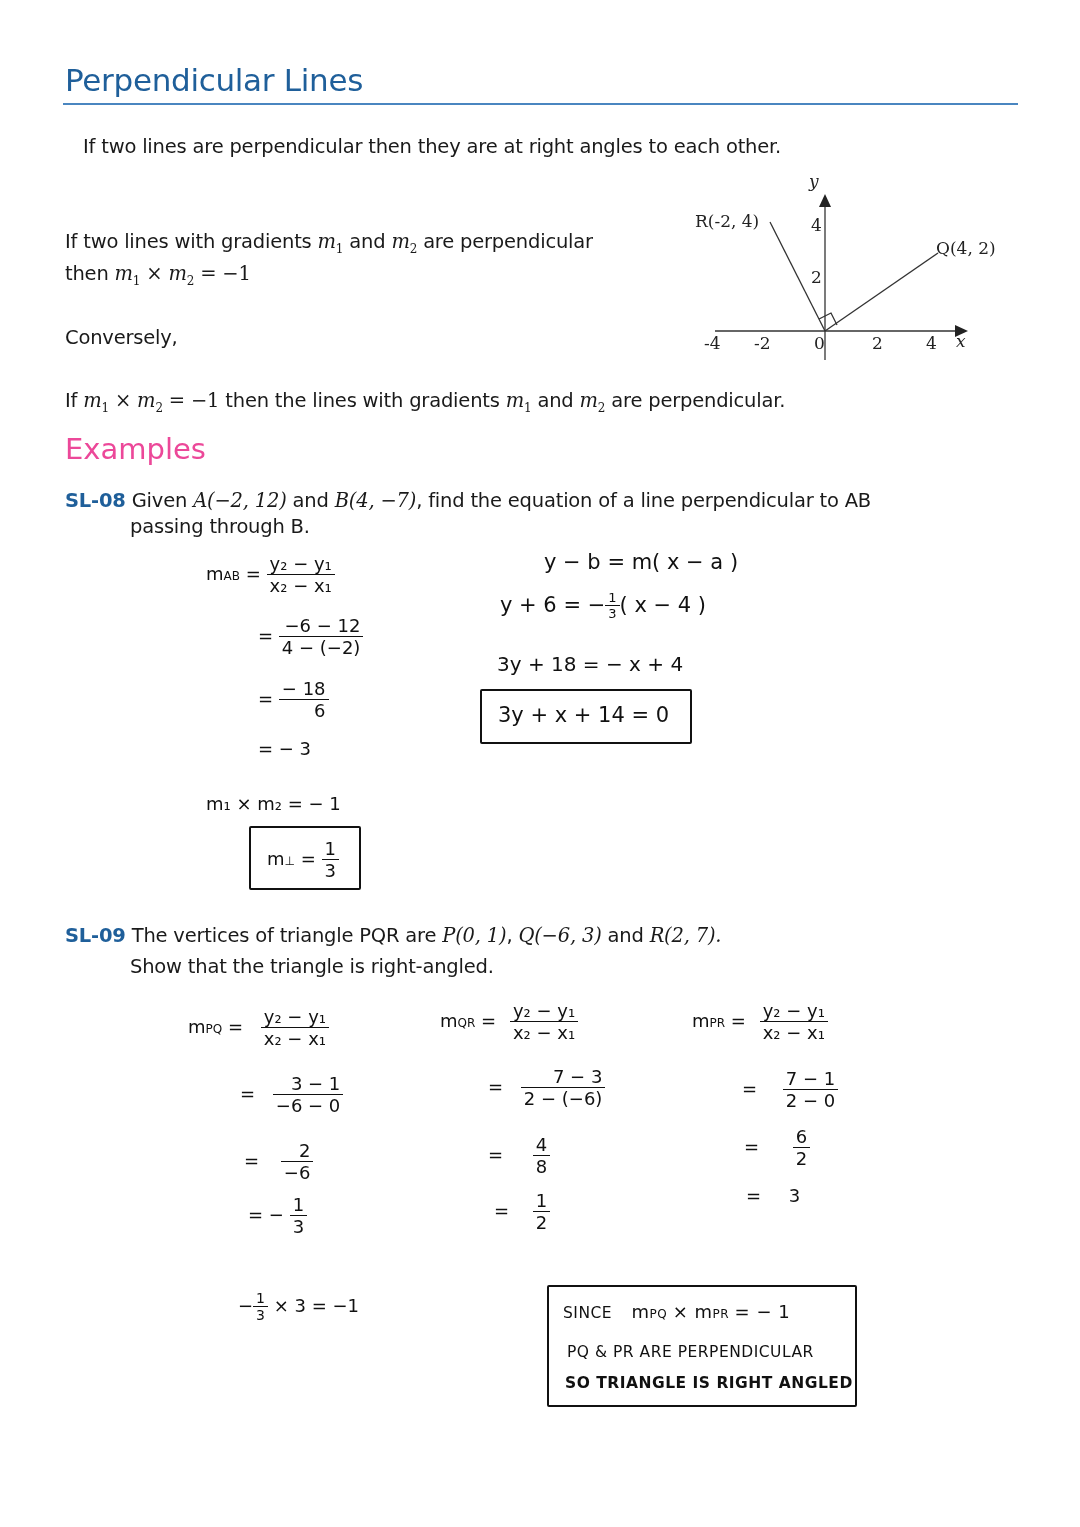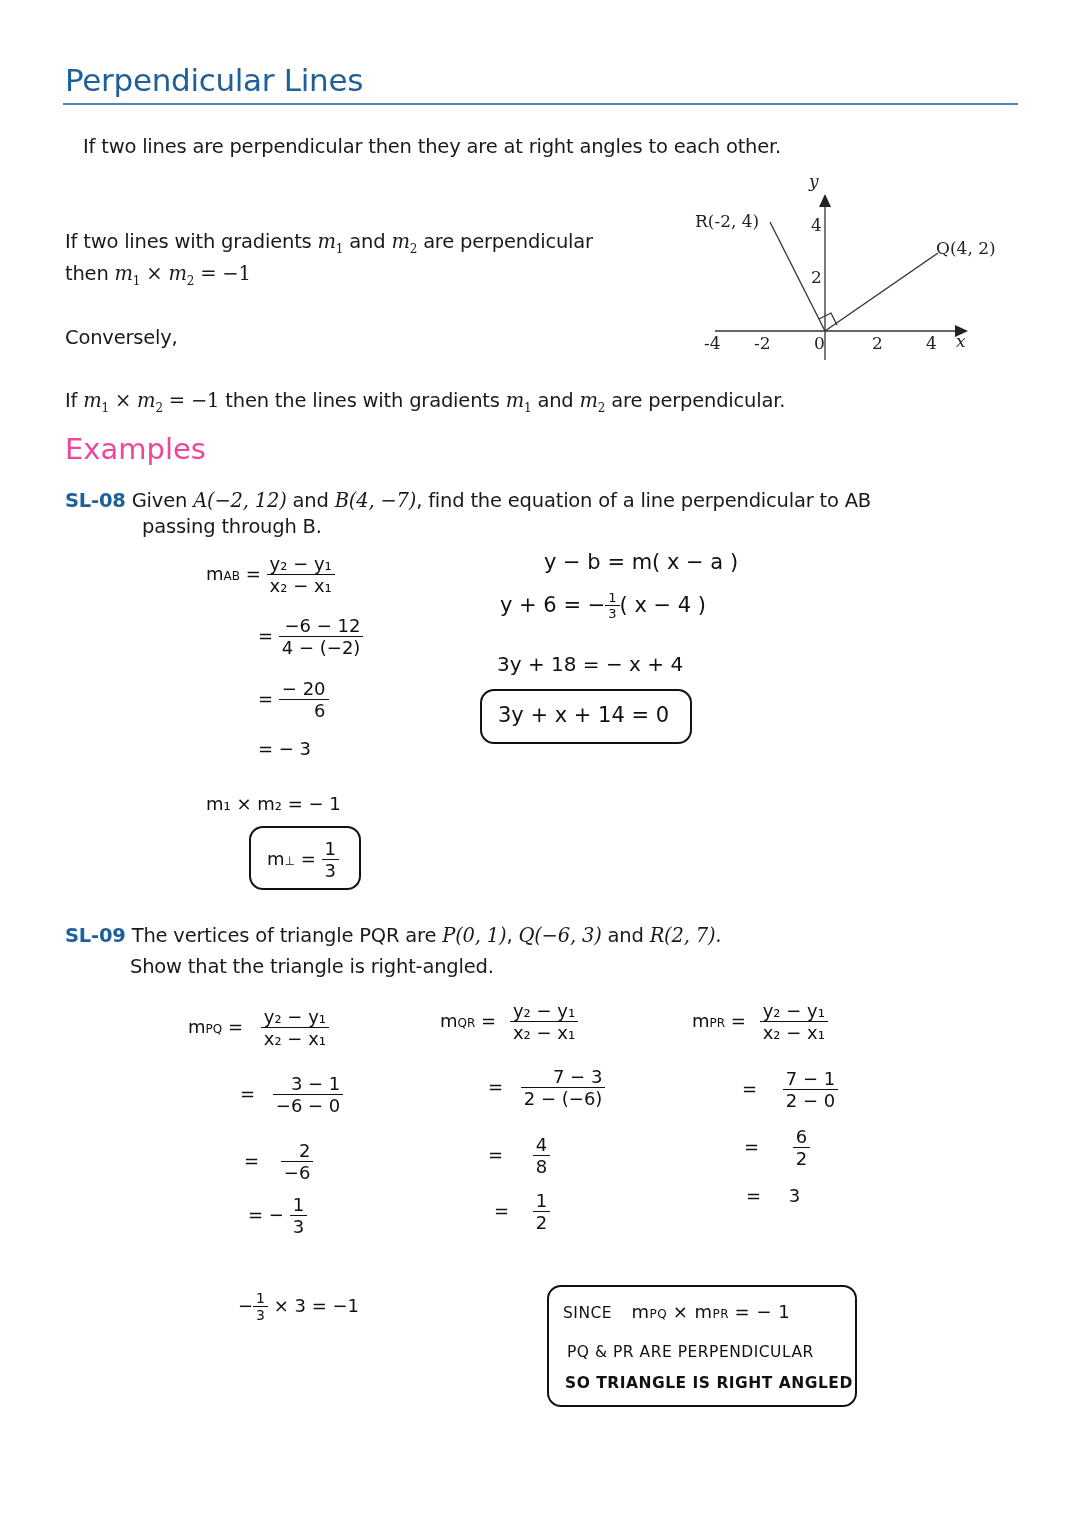--- a/index.html
+++ b/index.html
@@ -11,21 +11,21 @@
   .txt { font-size: 19.5px; line-height: 32px; white-space: nowrap; letter-spacing: -0.2px; }
   .m { font-family: "DejaVu Serif", serif; font-style: italic; }
   .mr { font-family: "DejaVu Serif", serif; }
   sub { font-size: 12px; font-style: normal; }
   .h2 { font-size: 29px; color: #ec4899; }
   .code { color: #1f5f9a; font-weight: bold; }
   .hand { font-family: "DejaVu Sans", sans-serif; color: #111; font-size: 18px; white-space: nowrap; }
   .frac { display: inline-block; vertical-align: middle; text-align: right; }
   .frac .num { display: block; border-bottom: 1.6px solid #111; padding: 0 3px; }
   .frac .den { display: block; padding: 0 3px; }
-  .box { border: 2.4px solid #111; border-radius: 14px; }
+  .box { border: 2.4px solid #111; border-radius: 2px; }
   .caps { font-size: 15.5px; letter-spacing: 0.5px; margin-left: 28px; }
   small.s { font-size: 12px; }
 </style>
 </head>
 <body>
 
 <div class="abs title">Perpendicular Lines</div>
 <div class="abs rule"></div>
 
 <div class="abs txt" style="left:83px;top:131px;">If two lines are perpendicular then they are at right angles to each other.</div>
@@ -89,34 +89,34 @@
 
 <div class="abs h2" style="left:65px;top:432px;">Examples</div>
 
 <div class="abs txt" style="left:65px;top:485px;">
   <span class="code">SL-08</span>
   <span>Given</span>
   <span class="m">A(−2, 12)</span>
   <span>and</span>
   <span class="m">B(4, −7)</span><span>, find the equation of a line perpendicular to AB</span>
 </div>
-<div class="abs txt" style="left:130px;top:511px;margin-left:12px;">passing through B.</div>
+<div class="abs txt" style="left:130px;top:511px;">passing through B.</div>
 
 <div class="abs hand" style="left:206px;top:553px;">
   <span>m</span><small class="s">AB</small>
   <span>=</span>
   <span class="frac"><span class="num">y₂ − y₁</span><span class="den">x₂ − x₁</span></span>
 </div>
 <div class="abs hand" style="left:258px;top:615px;">
   <span>=</span>
   <span class="frac"><span class="num">−6 − 12</span><span class="den">4 − (−2)</span></span>
 </div>
 <div class="abs hand" style="left:258px;top:678px;">
   <span>=</span>
-  <span class="frac"><span class="num">− 20</span><span class="den">6</span></span>
+  <span class="frac"><span class="num">− 18</span><span class="den">6</span></span>
 </div>
 <div class="abs hand" style="left:258px;top:738px;">= − 3</div>
 <div class="abs hand" style="left:206px;top:793px;">m₁ × m₂ = − 1</div>
 <div class="abs hand box" style="left:249px;top:826px;width:108px;height:60px;">
   <div style="position:absolute;left:16px;top:10px;">
     <span>m</span><small class="s">⊥</small>
     <span>=</span>
     <span class="frac"><span class="num">1</span><span class="den">3</span></span>
   </div>
 </div>

